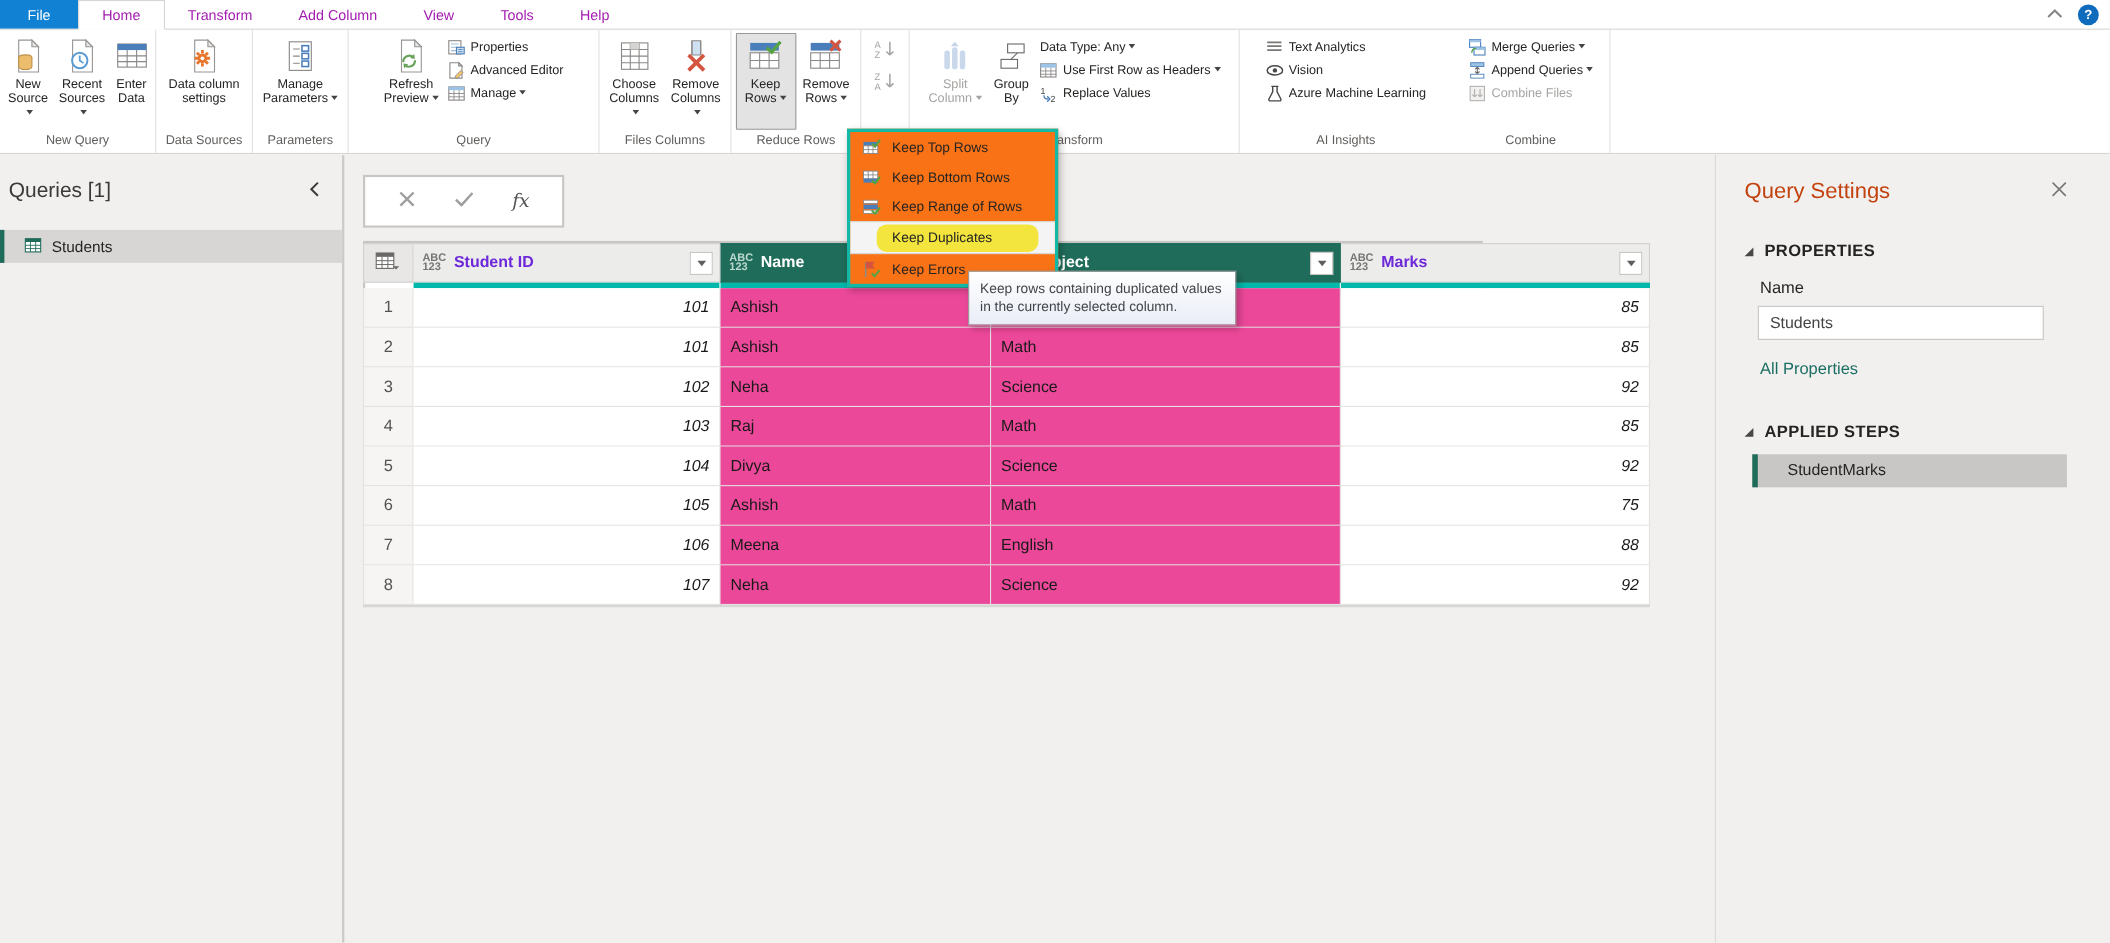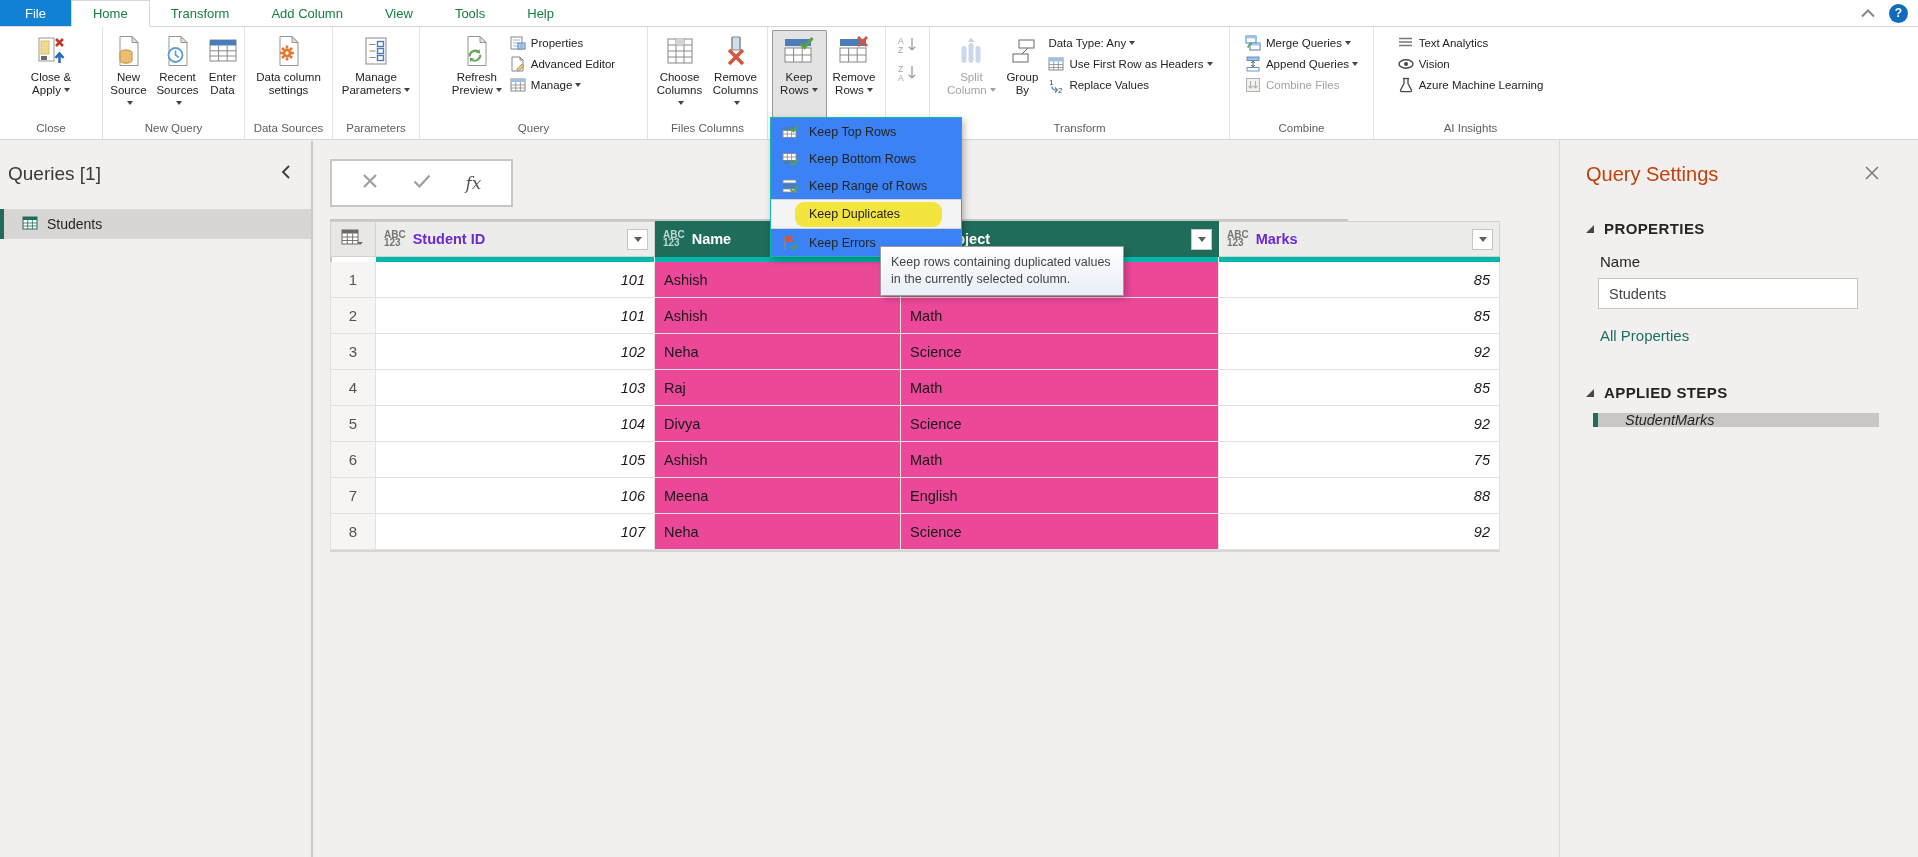--- a/index.html
+++ b/index.html
@@ -1,21 +1,21 @@
 <!DOCTYPE html>
 <html><head>
 <meta charset="utf-8">
 <style>
   * { margin:0; padding:0; box-sizing:border-box; }
   html,body { width:1918px; height:857px; }
   body { font-family:"Liberation Sans", sans-serif; background:#f1f0ee; position:relative; overflow:hidden; color:#252423; }
 
   
   .tabbar { height:27px; background:#fff; display:flex; align-items:stretch; position:relative; border-bottom:1px solid #d8d6d4; }
-  .tab { padding:0 21px; display:flex; align-items:center; font-size:13px; color:#15803d; cursor:default; }
+  .tab { padding:0 21px; display:flex; align-items:center; font-size:13px; color:#a21caf; cursor:default; }
   .tab.file { background:#1081d3; color:#fff; padding:0 25px; }
   .tab.active { background:#fff; border:1px solid #d8d6d4; border-bottom:1px solid #fff; margin-bottom:-1px; }
   .tabbar-right { margin-left:auto; display:flex; align-items:center; gap:14px; padding-right:10px; }
   .help-circle { width:19px; height:19px; border-radius:50%; background:#0f6cbd; color:#fff; font-size:12px; font-weight:bold; display:flex; align-items:center; justify-content:center; }
 
   
   .ribbon { height:113px; background:#fff; display:flex; border-bottom:1px solid #d8d6d4; }
   .rgroup { display:flex; flex-direction:column; border-right:1px solid #e4e2e0; padding:3px 2px 0 2px; }
   .rgroup-body { flex:1; display:flex; align-items:flex-start; justify-content:center; }
   .rgroup-label { height:19px; line-height:17px; font-size:11.5px; color:#605e5c; text-align:center; white-space:nowrap; overflow:hidden; }
@@ -73,24 +73,24 @@
 
   
   .settings-panel { position:absolute; left:1559px; top:0; width:359px; height:716px; background:#f1f0ee; border-left:1px solid #dbd9d7; padding:0 0 0 0; }
   .sp-header { display:flex; align-items:center; justify-content:space-between; padding:22px 38px 0 26px; }
   .sp-title { font-size:20px; font-weight:400; color:#c2410c; }
   .section-h { display:flex; align-items:center; gap:10px; padding:0 0 0 26px; font-size:15px; font-weight:bold; letter-spacing:0.4px; color:#252423; }
   .tri-exp { width:0; height:0; border-bottom:8px solid #494745; border-left:8px solid transparent; }
   .sp-label { font-size:15px; color:#252423; padding-left:40px; }
   .sp-input { margin:8px 0 0 38px; width:260px; height:31px; background:#fff; border:1px solid #c6c4c2; font-size:14.5px; color:#444; padding:0 10px; font-family:"Liberation Sans", sans-serif; }
   .sp-link { padding-left:40px; font-size:15px; color:#1b6e63; }
-  .step-item { margin:12px 0 0 33px; width:286px; height:14px; background:#c9c7c5; border-left:5px solid #206c5a; display:flex; align-items:center; padding-left:27px; font-size:14.5px; color:#252423;font-style:italic; }
-
-  
-  .dropdown { position:absolute; left:770px; top:117px; width:192px; background:#3b82f6; border:1px solid #14b8a6; box-shadow:2px 3px 7px rgba(0,0,0,.28); z-index:50; }
+  .step-item { margin:12px 0 0 33px; width:286px; height:30px; background:#c9c7c5; border-left:5px solid #206c5a; display:flex; align-items:center; padding-left:27px; font-size:14.5px; color:#252423; }
+
+  
+  .dropdown { position:absolute; left:770px; top:117px; width:192px; background:#f97316; border:3px solid #14b8a6; box-shadow:2px 3px 7px rgba(0,0,0,.28); z-index:50; }
   .mi { height:27px; display:flex; align-items:center; font-size:12.5px; color:#252423; }
   .mi .mic { width:38px; display:flex; align-items:center; justify-content:center; flex:none; }
   .mi .milabel { position:relative; white-space:nowrap; }
   .mi.hl-item { height:30px; border-top:1px solid #d6d4d2; border-bottom:1px solid #d6d4d2; background:#f4f4f4; }
   .mi.hl-item .milabel::before { content:""; position:absolute; left:-14px; right:-42px; top:-5px; bottom:-6px; background:#f2e32e; border-radius:9px; z-index:0; opacity:.92; }
   .mi.hl-item .milabel span { position:relative; z-index:1; }
 
   
   .tooltip { position:absolute; left:880px; top:246px; width:244px; background:linear-gradient(#ffffff, #e9edf6); border:1px solid #9b9b9b; box-shadow:3px 3px 6px rgba(0,0,0,.22); z-index:60; padding:7px 10px 8px 10px; font-size:12.5px; line-height:1.32; color:#414549; }
 </style>
@@ -110,38 +110,20 @@
       <svg width="14" height="9" viewBox="0 0 14 9">
           <path d="M1 7.5L7 1.5L13 7.5" fill="none" stroke="#8a8886" stroke-width="2"></path>
         </svg>
     </span>
     <span class="help-circle">?</span>
   </div>
 </div>
 
 <div class="ribbon">
 
-  <div class="rgroup g0">
-    <div class="rgroup-body">
-      <div class="bigbtn">
-        <span class="bicon">
-          <svg width="32" height="32" viewBox="0 0 32 32">
-              <rect x="4" y="3" width="15" height="23" fill="#fff" stroke="#979593"></rect>
-              <rect x="6" y="6" width="8" height="13" fill="#f2d98c" stroke="#d8bd6e"></rect>
-              <rect x="6" y="21" width="6" height="4" fill="#6b6966"></rect>
-              <path d="M21 4l7 7M28 4l-7 7" stroke="#c0392b" stroke-width="2.6"></path>
-              <path d="M24.5 28V19M20.5 23l4-4.5 4 4.5" fill="none" stroke="#2b6cb8" stroke-width="2.6"></path>
-            </svg>
-        </span>
-        <span>Close &amp;</span>
-        <span><span>Apply</span><span class="caret"></span></span>
-      </div>
-    </div>
-    <div class="rgroup-label">Close</div>
-  </div>
 
   <div class="rgroup g1">
     <div class="rgroup-body">
       <div class="bigbtn" style="width:46px">
         <span class="bicon">
           <svg width="32" height="32" viewBox="0 0 32 32">
               <path d="M7 1.5h12l6 6v23H7z" fill="#fff" stroke="#979593"></path>
               <path d="M19 1.5v6h6z" fill="#e6e4e2" stroke="#979593"></path>
               <ellipse cx="13" cy="17.5" rx="6" ry="2.6" fill="#ecbd6d" stroke="#bd8f46"></ellipse>
               <path d="M7 17.5v8c0 1.5 2.7 2.7 6 2.7s6-1.2 6-2.7v-8" fill="#ecbd6d" stroke="#bd8f46"></path>
@@ -398,20 +380,54 @@
                 <text x="10" y="16" font-size="8" fill="#444" font-family="Liberation Sans">2</text>
               </svg>
           </span>
           <span>Replace Values</span>
         </div>
       </div>
     </div>
     <div class="rgroup-label">Transform</div>
   </div>
 
+  <div class="rgroup g10" style="border-right:none">
+    <div class="rgroup-body">
+      <div class="smallcol">
+        <div class="smallbtn">
+          <span class="sicon">
+            <svg width="16" height="16" viewBox="0 0 16 16">
+                <path d="M1 3.5h13M1 7h13M1 10.5h13" stroke="#7a7876" stroke-width="1.6"></path>
+              </svg>
+          </span>
+          <span>Text Analytics</span>
+        </div>
+        <div class="smallbtn">
+          <span class="sicon">
+            <svg width="16" height="16" viewBox="0 0 16 16">
+                <ellipse cx="8" cy="8" rx="7" ry="4.2" fill="none" stroke="#4a4846" stroke-width="1.4"></ellipse>
+                <circle cx="8" cy="8" r="2" fill="#4a4846"></circle>
+              </svg>
+          </span>
+          <span>Vision</span>
+        </div>
+        <div class="smallbtn">
+          <span class="sicon">
+            <svg width="16" height="16" viewBox="0 0 16 16">
+                <path d="M6 1.5v5L2.6 13a1.2 1.2 0 0 0 1.1 1.7h8.6a1.2 1.2 0 0 0 1.1-1.7L10 6.5v-5" fill="none" stroke="#4a4846" stroke-width="1.3"></path>
+                <path d="M4.8 1.5h6.4" stroke="#4a4846" stroke-width="1.3"></path>
+              </svg>
+          </span>
+          <span>Azure Machine Learning</span>
+        </div>
+      </div>
+    </div>
+    <div class="rgroup-label">AI Insights</div>
+  </div>
+
   <div class="rgroup g9">
     <div class="rgroup-body">
       <div class="smallcol">
         <div class="smallbtn">
           <span class="sicon">
             <svg width="16" height="16" viewBox="0 0 16 16">
                 <rect x="1" y="1" width="10" height="7" fill="#fff" stroke="#4a7ebb"></rect>
                 <rect x="1" y="1" width="10" height="2.4" fill="#9cc3e5"></rect>
                 <rect x="5" y="8" width="10" height="7" fill="#fff" stroke="#4a7ebb"></rect>
                 <rect x="5" y="8" width="10" height="2.4" fill="#9cc3e5"></rect>
@@ -435,54 +451,20 @@
             <svg width="16" height="16" viewBox="0 0 16 16">
                 <rect x="1.5" y="1.5" width="13" height="13" fill="#f2f1f0" stroke="#b5b3b1"></rect>
                 <path d="M5.5 4v7M5.5 11l-2-2M5.5 11l2-2M10.5 4v7M10.5 11l-2-2M10.5 11l2-2" stroke="#b5b3b1" stroke-width="1.1"></path>
               </svg>
           </span>
           <span>Combine Files</span>
         </div>
       </div>
     </div>
     <div class="rgroup-label">Combine</div>
-  </div>
-
-  <div class="rgroup g10" style="border-right:none">
-    <div class="rgroup-body">
-      <div class="smallcol">
-        <div class="smallbtn">
-          <span class="sicon">
-            <svg width="16" height="16" viewBox="0 0 16 16">
-                <path d="M1 3.5h13M1 7h13M1 10.5h13" stroke="#7a7876" stroke-width="1.6"></path>
-              </svg>
-          </span>
-          <span>Text Analytics</span>
-        </div>
-        <div class="smallbtn">
-          <span class="sicon">
-            <svg width="16" height="16" viewBox="0 0 16 16">
-                <ellipse cx="8" cy="8" rx="7" ry="4.2" fill="none" stroke="#4a4846" stroke-width="1.4"></ellipse>
-                <circle cx="8" cy="8" r="2" fill="#4a4846"></circle>
-              </svg>
-          </span>
-          <span>Vision</span>
-        </div>
-        <div class="smallbtn">
-          <span class="sicon">
-            <svg width="16" height="16" viewBox="0 0 16 16">
-                <path d="M6 1.5v5L2.6 13a1.2 1.2 0 0 0 1.1 1.7h8.6a1.2 1.2 0 0 0 1.1-1.7L10 6.5v-5" fill="none" stroke="#4a4846" stroke-width="1.3"></path>
-                <path d="M4.8 1.5h6.4" stroke="#4a4846" stroke-width="1.3"></path>
-              </svg>
-          </span>
-          <span>Azure Machine Learning</span>
-        </div>
-      </div>
-    </div>
-    <div class="rgroup-label">AI Insights</div>
   </div>
 </div>
 
 <div class="main">
 
   <div class="queries-panel">
     <div class="qp-header">
       <span class="qp-title">Queries [1]</span>
       <span>
         <svg width="11" height="16" viewBox="0 0 11 16">

